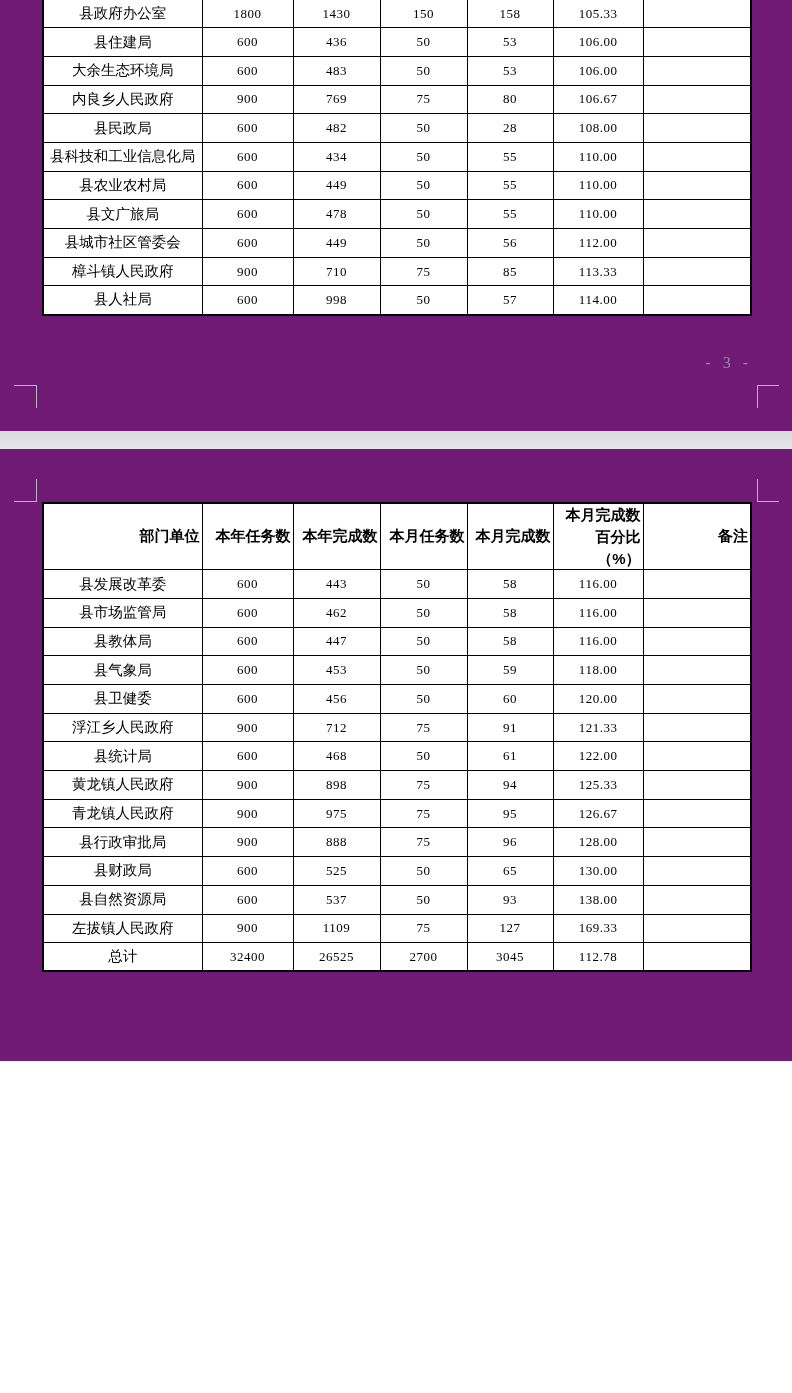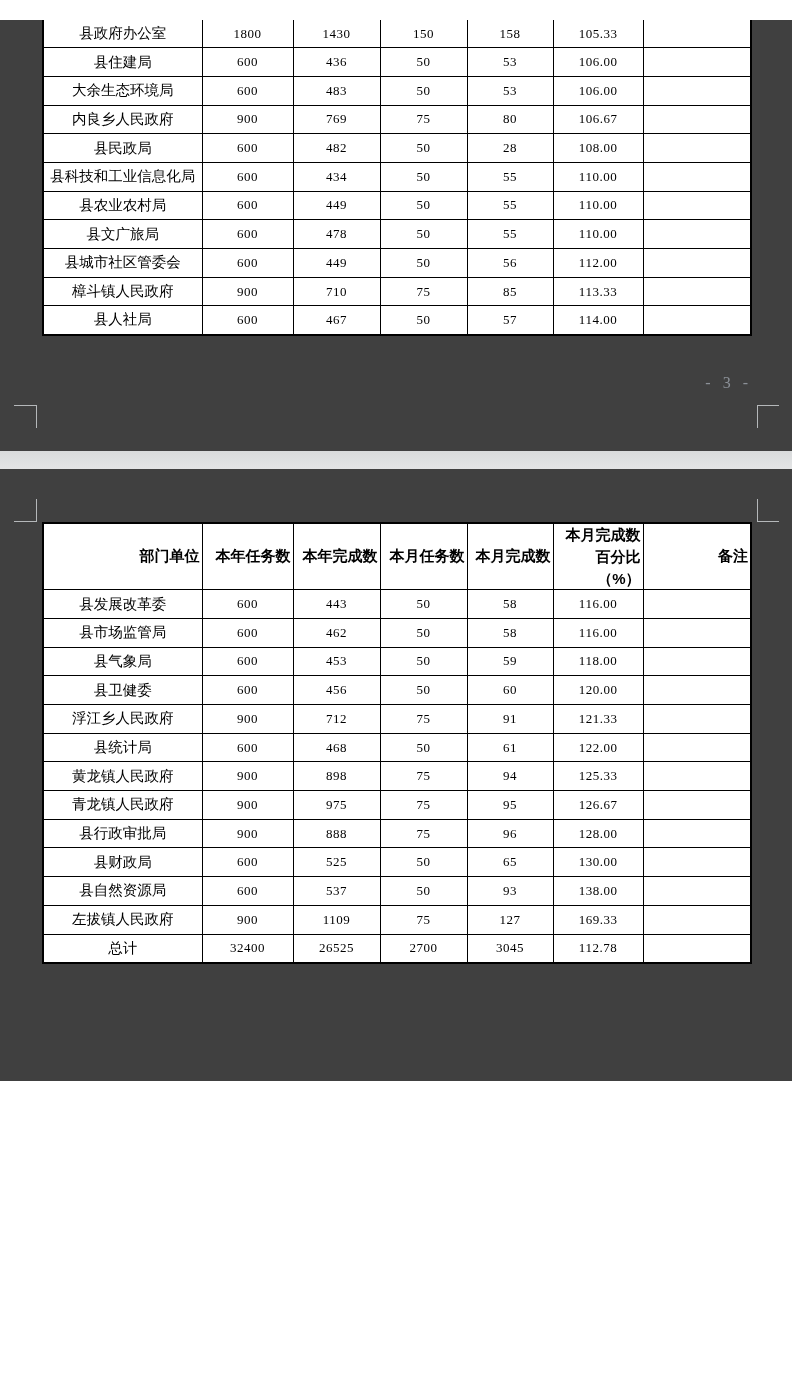--- a/index.html
+++ b/index.html
@@ -1,21 +1,20 @@
 <!DOCTYPE html>
 <html><head>
 <meta charset="utf-8">
 <style>
   html,body { margin:0; padding:0; background:#ffffff; }
   .canvas {
     position:relative; width:792px; height:1061px; overflow:hidden;
-    background:#404040;
+    background:#701a75;
     font-family:"Liberation Serif","DejaVu Serif",serif;
     color:#000000;
-    margin-top:20px;
   }
   
   table.doc-table {
     position:absolute; left:42px;
     border-collapse:collapse; table-layout:fixed; width:710px;
     border:2px solid #000000;
     background:#ffffff;
   }
   table.doc-table td, table.doc-table th { border:1px solid #000000; padding:0 2px; overflow:hidden; }
   table.doc-table tr { height:28.7px; }
@@ -151,21 +150,21 @@
           <td class="num-cell">900</td>
           <td class="num-cell">710</td>
           <td class="num-cell">75</td>
           <td class="num-cell">85</td>
           <td class="num-cell">113.33</td>
           <td class="remark-cell"></td>
         </tr>
         <tr>
           <td class="dept-cell">县人社局</td>
           <td class="num-cell">600</td>
-          <td class="num-cell">467</td>
+          <td class="num-cell">998</td>
           <td class="num-cell">50</td>
           <td class="num-cell">57</td>
           <td class="num-cell">114.00</td>
           <td class="remark-cell"></td>
         </tr>
     </tbody>
   </table>
 
   <div class="page-number">- 3 -</div>
 
@@ -212,20 +211,29 @@
         <tr>
           <td class="dept-cell">县市场监管局</td>
           <td class="num-cell">600</td>
           <td class="num-cell">462</td>
           <td class="num-cell">50</td>
           <td class="num-cell">58</td>
           <td class="num-cell">116.00</td>
           <td class="remark-cell"></td>
         </tr>
         <tr>
+          <td class="dept-cell">县教体局</td>
+          <td class="num-cell">600</td>
+          <td class="num-cell">447</td>
+          <td class="num-cell">50</td>
+          <td class="num-cell">58</td>
+          <td class="num-cell">116.00</td>
+          <td class="remark-cell"></td>
+        </tr>
+        <tr>
           <td class="dept-cell">县气象局</td>
           <td class="num-cell">600</td>
           <td class="num-cell">453</td>
           <td class="num-cell">50</td>
           <td class="num-cell">59</td>
           <td class="num-cell">118.00</td>
           <td class="remark-cell"></td>
         </tr>
         <tr>
           <td class="dept-cell">县卫健委</td>

